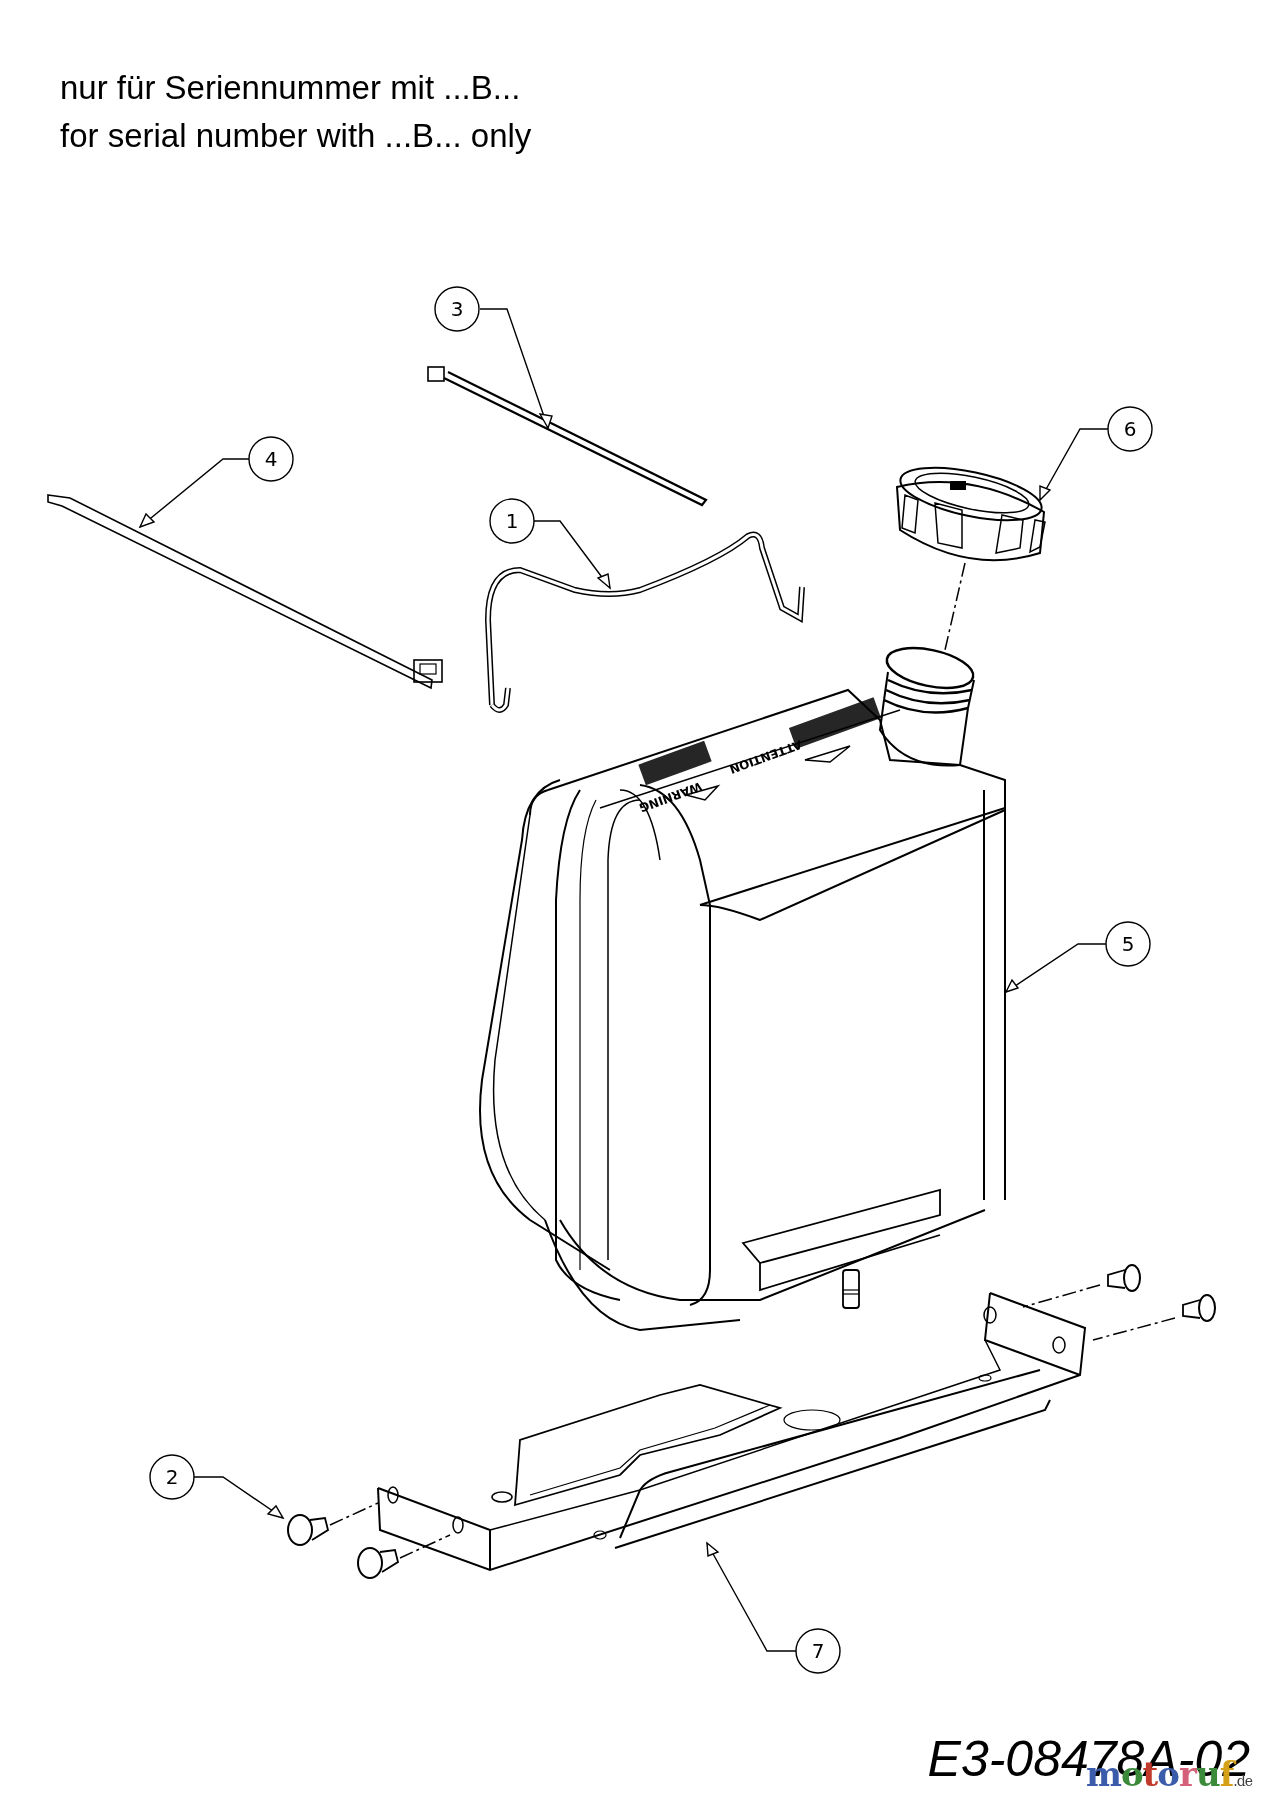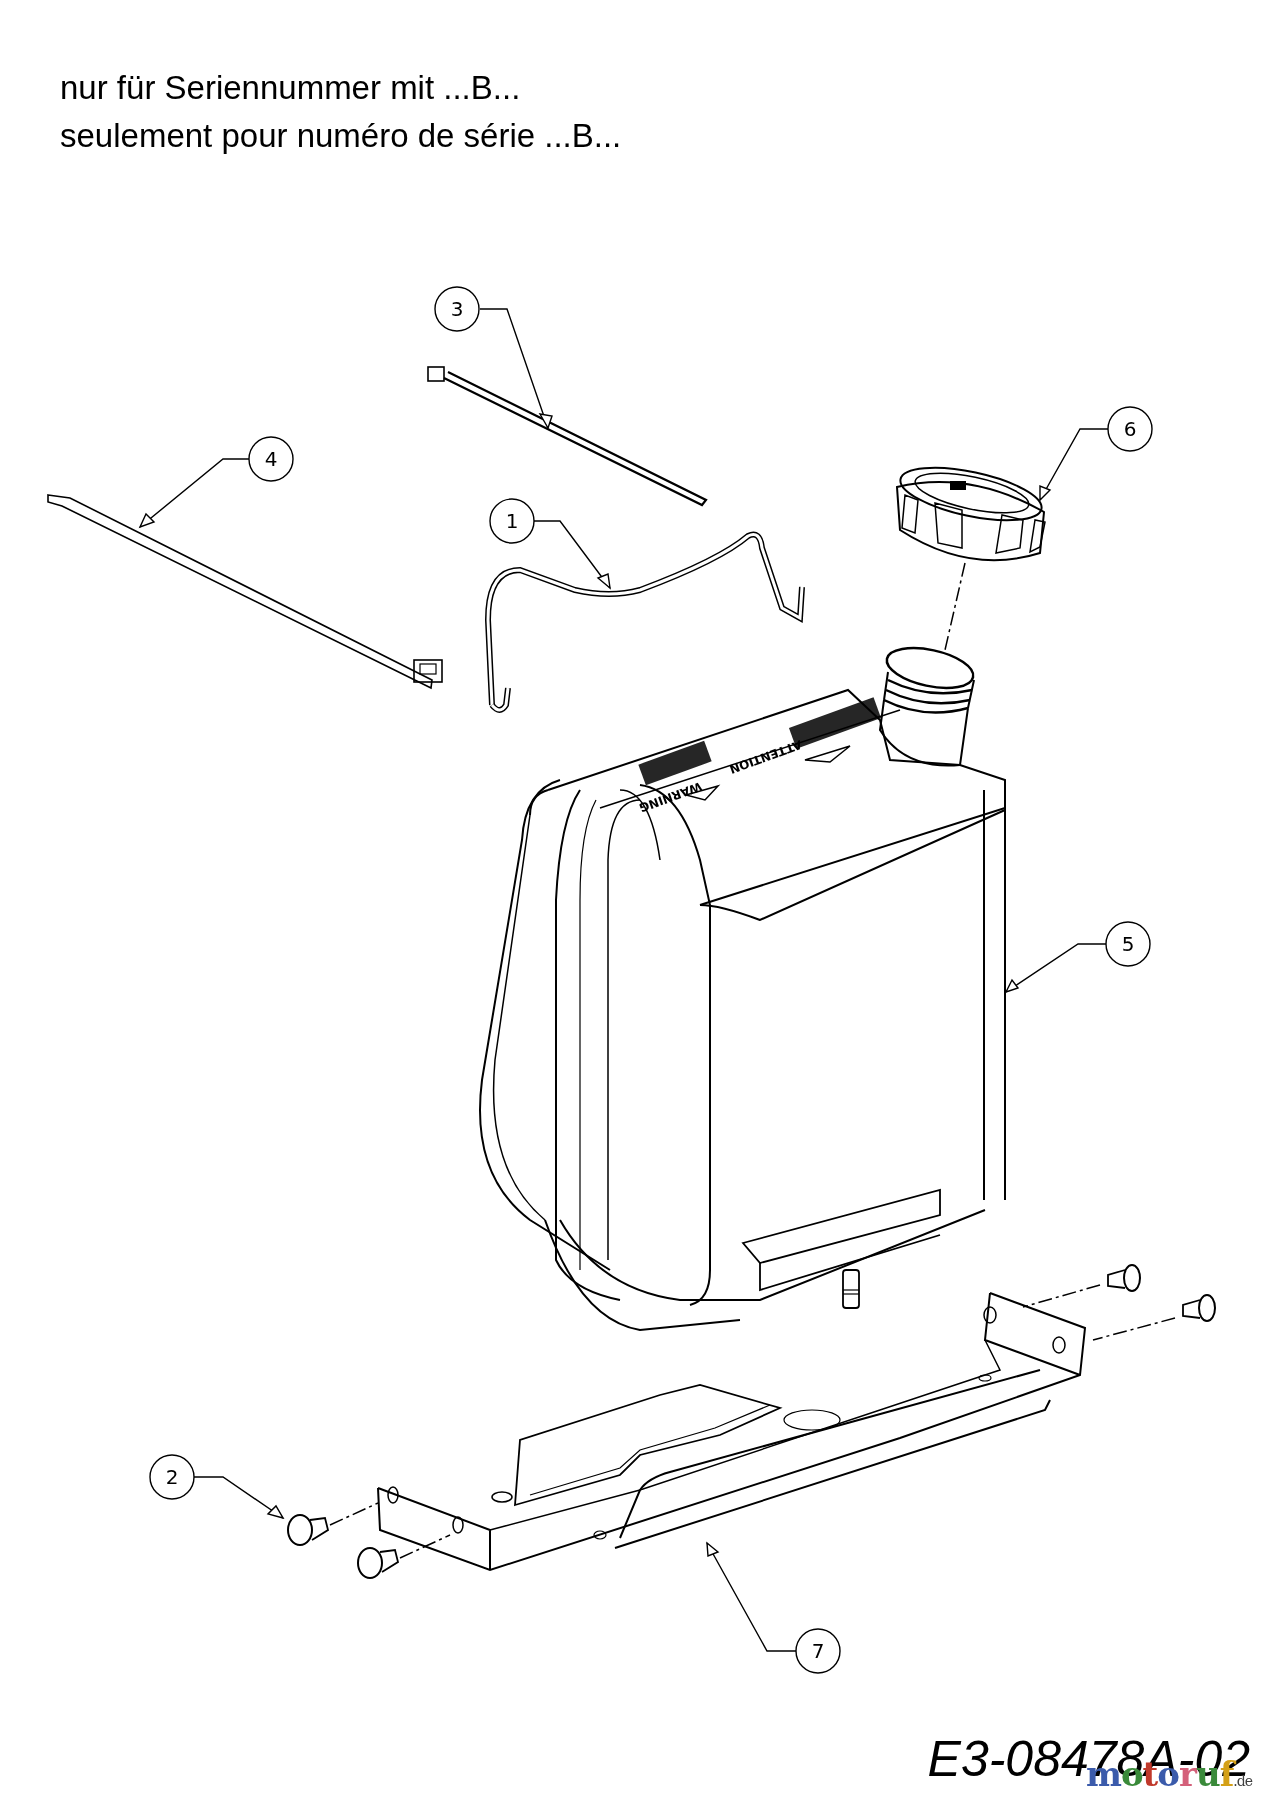--- a/index.html
+++ b/index.html
@@ -10,21 +10,21 @@
     .callout-text { font-family: "DejaVu Sans", sans-serif; font-size: 20px; }
     .footer-code { position: absolute; right: 22px; bottom: 12px; font-size: 50px; color: #000; letter-spacing: 0px; font-style: italic; }
     .watermark { position: absolute; right: 20px; bottom: 6px; font-family: "DejaVu Serif", serif; font-size: 34px; font-weight: bold; letter-spacing: -1px; }
     .watermark .tld { font-size: 14px; color: #404040; font-weight: normal; }
   </style>
 </head>
 <body>
 
 <div class="header">
   <div>nur für Seriennummer mit ...B...</div>
-  <div>seulement pour numéro de série ...B...</div>
+  <div>for serial number with ...B... only</div>
 </div>
 
 <svg class="drawing" width="1272" height="1800" viewBox="0 0 1272 1800" fill="none" stroke="#000" stroke-width="2">
 
   <g>
     <rect x="428" y="367" width="16" height="14" stroke-width="1.6"></rect>
     <path d="M444 378 L702 505 L706 500 L448 372" stroke-width="2.2"></path>
   </g>
 
   <g>

